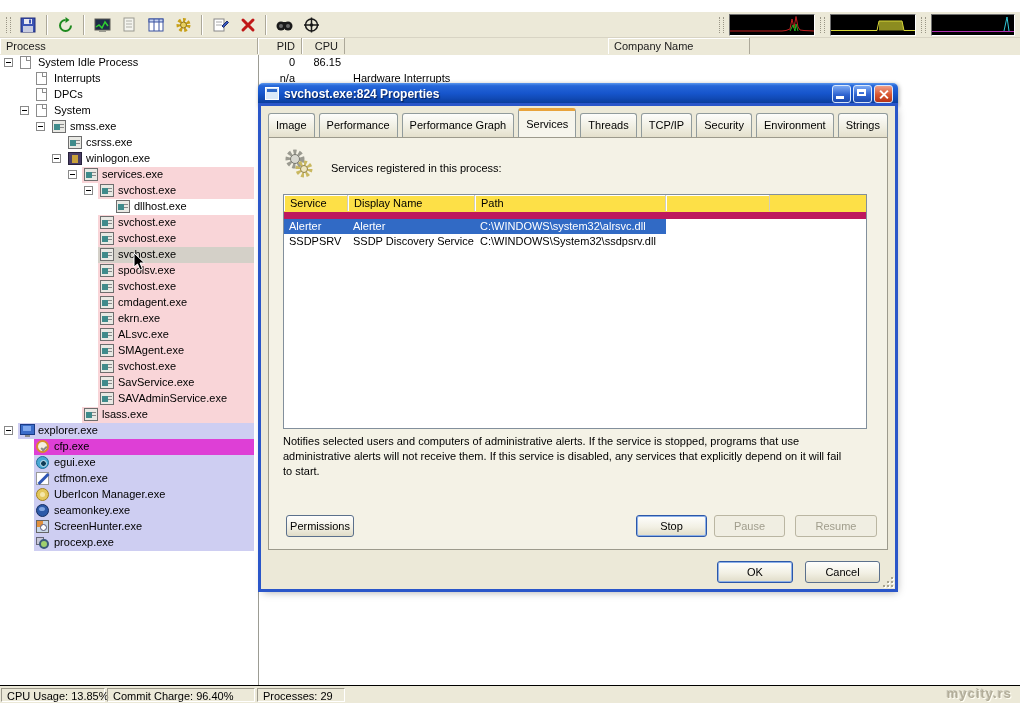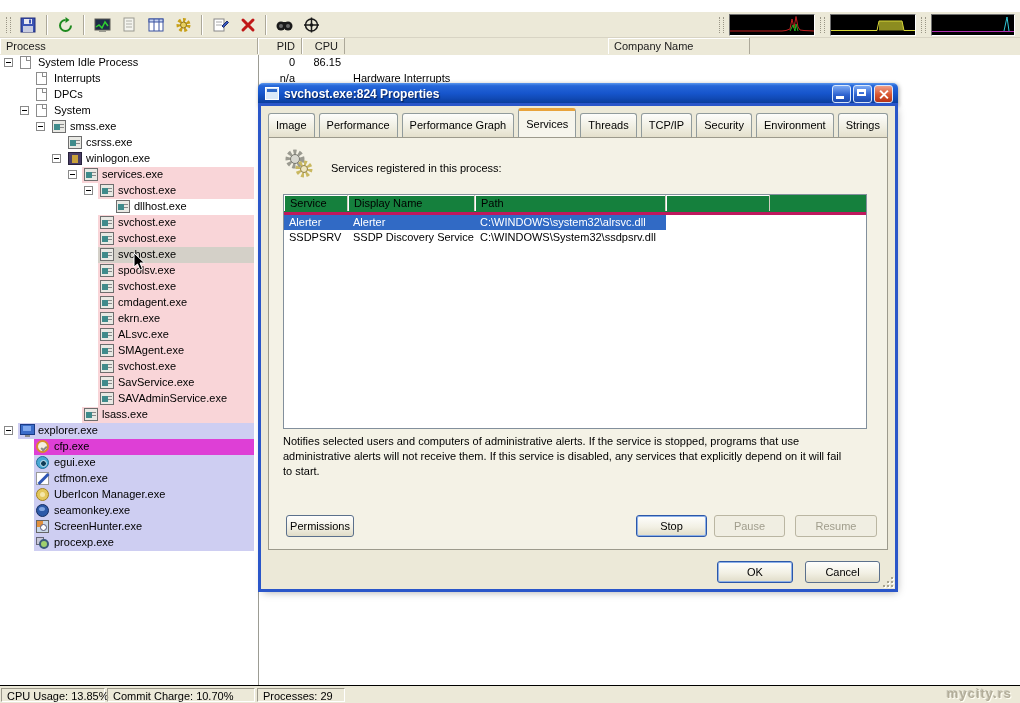--- a/index.html
+++ b/index.html
@@ -87,21 +87,21 @@
        margin-right:4px;white-space:nowrap;position:relative;}
   .tab.active{height:22px;line-height:22px;background:#F6F5EC;z-index:3;
        border-top:3px solid #E8A33C;margin-top:-3px;}
   
   #dlg-page{position:absolute;left:7px;top:31px;width:620px;height:413px;background:#F4F2E6;
        border:1px solid #9C9A8C;box-sizing:border-box;z-index:2;}
   #svc-intro{position:absolute;left:62px;top:24px;}
   #svc-gears{position:absolute;left:12px;top:9px;}
   #svc-list{position:absolute;left:14px;top:56px;width:584px;height:235px;background:#fff;
        border:1px solid #828F9C;box-sizing:border-box;overflow:hidden;}
-  #svc-lheader{position:relative;height:17px;background:#15803d;border-bottom:3px solid #be185d;}
+  #svc-lheader{position:relative;height:17px;background:#fde047;border-bottom:7px solid #be185d;}
   .shcell{position:absolute;top:0;height:16px;line-height:16px;padding:0 6px;box-sizing:border-box;
        border-right:1px solid #D0CDC0;box-shadow:inset 1px 1px 0 #fff;white-space:nowrap;}
   .srow{position:relative;height:15px;line-height:15px;white-space:nowrap;}
   .scell{position:absolute;top:0;padding-left:5px;box-sizing:border-box;overflow:hidden;}
   .srow.sel .selbar{position:absolute;left:0;top:0;bottom:0;width:382px;background:#316AC5;}
   .srow.sel .scell{color:#fff;position:absolute;z-index:1;}
   #svc-desc{position:absolute;left:14px;top:296px;width:566px;line-height:15px;}
   
   .btn{position:absolute;height:22px;box-sizing:border-box;border:1px solid #5B708C;border-radius:3px;
        background:linear-gradient(180deg,#FEFEFD,#F2F0E4 55%,#E0DCC8);font-family:"Liberation Sans",sans-serif;
@@ -477,17 +477,17 @@
 
   <span id="cursor">
     <svg width="14" height="20" viewBox="0 0 14 20">
       <path d="M1,1 L1,15 L4.5,12 L7,18 L9.5,17 L7,11 L11.5,11 Z" fill="#000" stroke="#fff" stroke-width="1"></path>
     </svg>
   </span>
 
   <div id="blackline"></div>
   <div id="statusbar">
     <span class="sseg" style="width: 104px;">CPU Usage: 13.85%</span>
-      <span class="sseg" style="width: 148px;">Commit Charge: 10.70%</span>
+      <span class="sseg" style="width: 148px;">Commit Charge: 96.40%</span>
       <span class="sseg" style="width: 88px;">Processes: 29</span>
       <span id="watermark">mycity.rs</span>
   </div>
 </div>
 
 </body></html>

